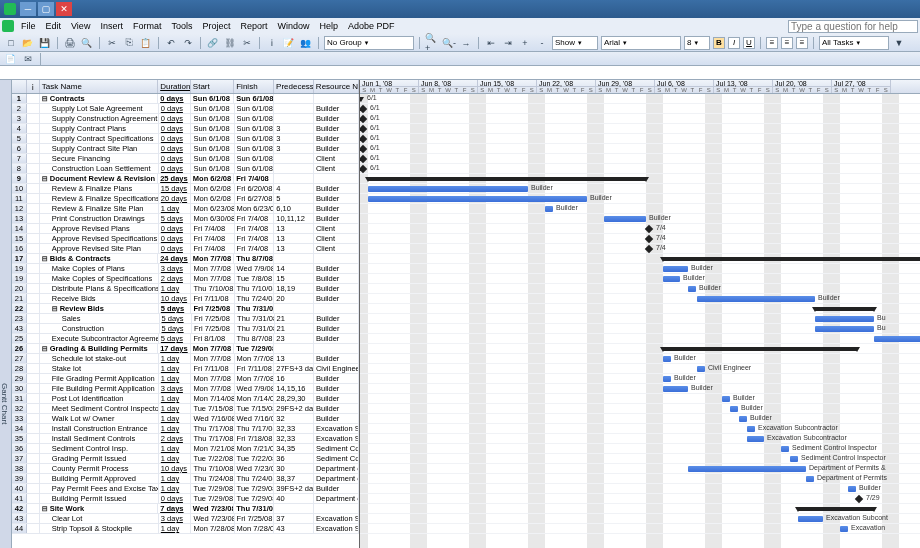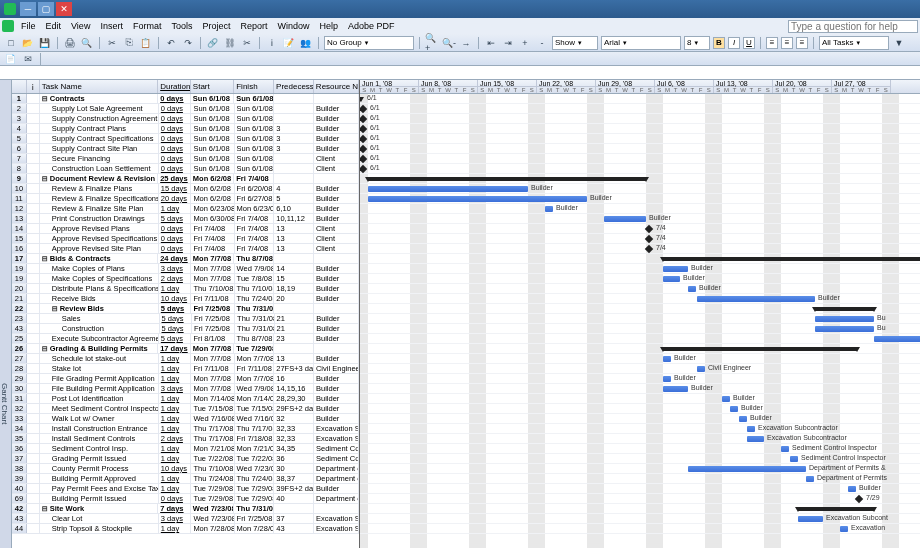--- a/index.html
+++ b/index.html
@@ -573,21 +573,21 @@
           <div class="col-id">40</div>
           <div class="col-ind"></div>
           <div class="col-task indent1">Pay Permit Fees and Excise Taxes</div>
           <div class="col-dur">1 day</div>
           <div class="col-start">Tue 7/29/08</div>
           <div class="col-fin">Tue 7/29/08</div>
           <div class="col-pred">39FS+2 days</div>
           <div class="col-res">Builder</div>
         </div>
         <div class="row">
-          <div class="col-id">69</div>
+          <div class="col-id">41</div>
           <div class="col-ind"></div>
           <div class="col-task indent1">Building Permit Issued</div>
           <div class="col-dur">0 days</div>
           <div class="col-start">Tue 7/29/08</div>
           <div class="col-fin">Tue 7/29/08</div>
           <div class="col-pred">40</div>
           <div class="col-res">Department of P</div>
         </div>
         <div class="row summary">
           <div class="col-id">42</div>

